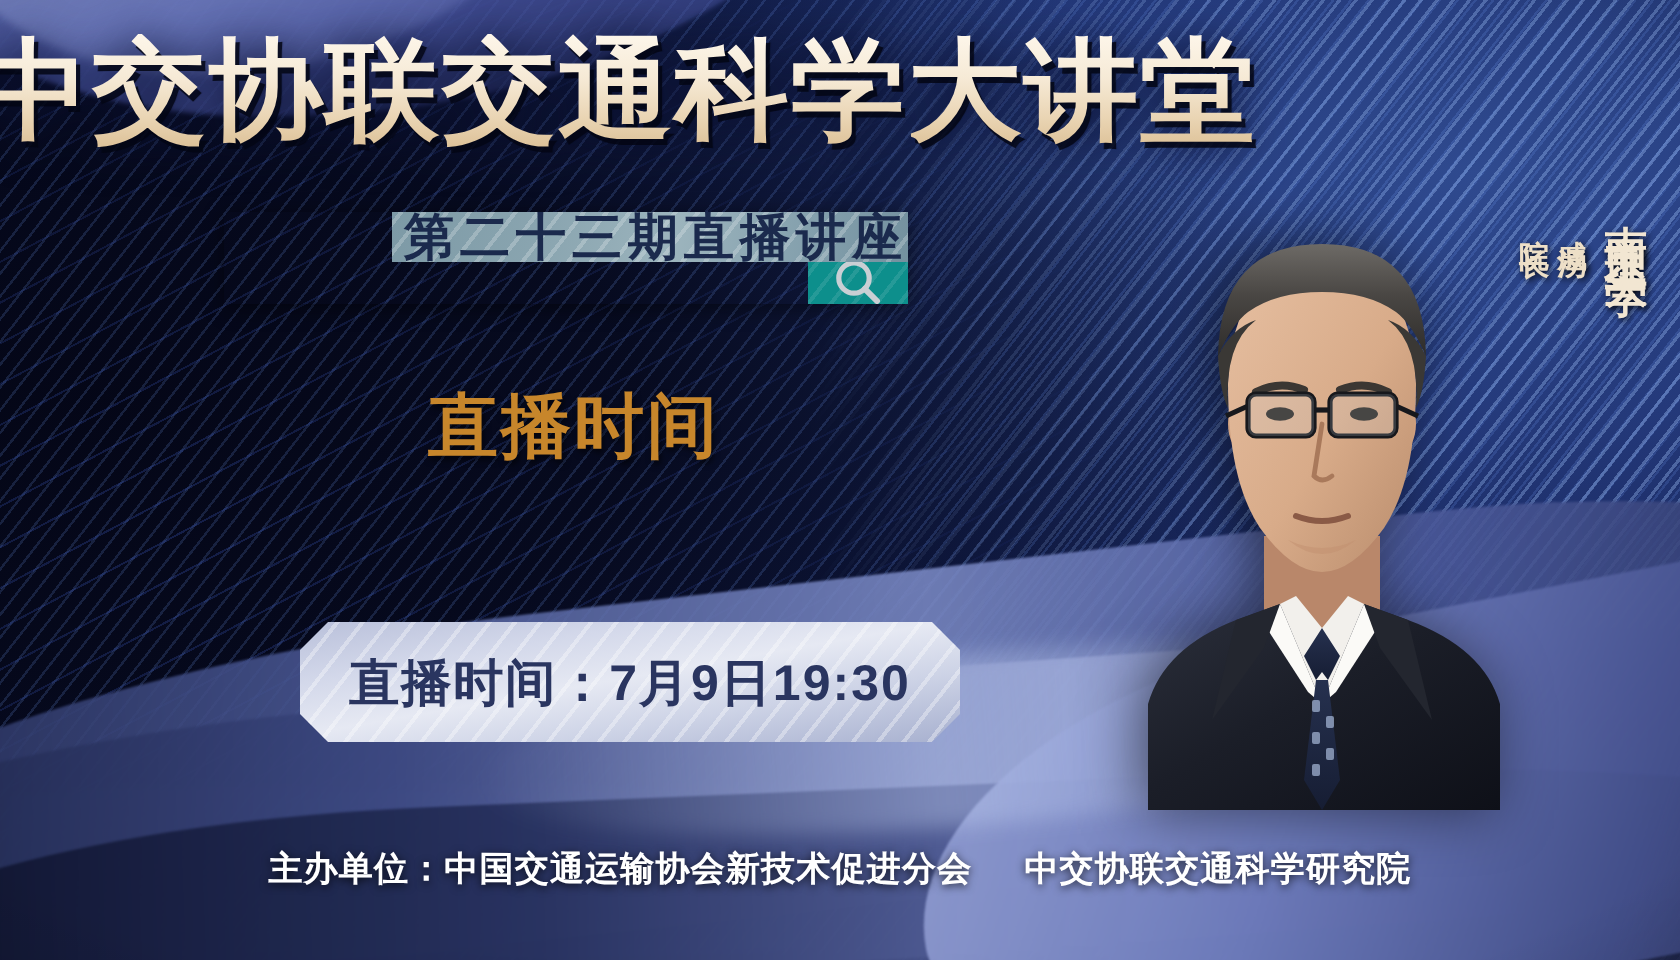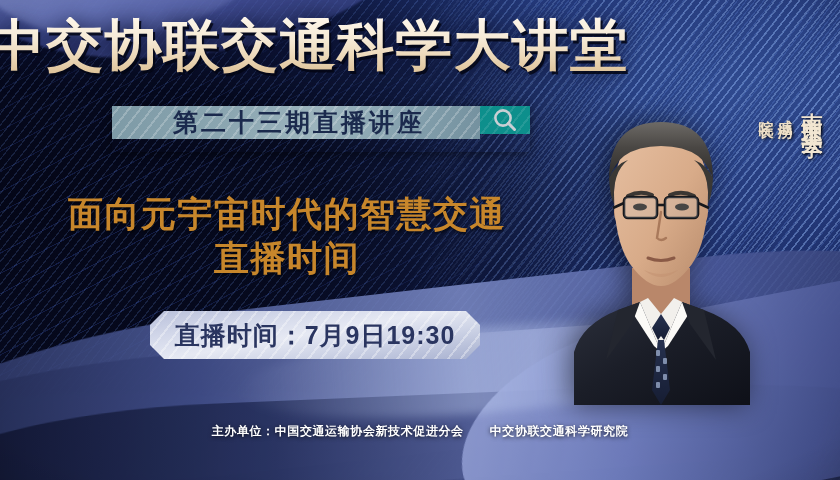--- a/index.html
+++ b/index.html
@@ -153,24 +153,25 @@
             background-clip:text;
     color:transparent;
     -webkit-text-fill-color:transparent;
     filter:drop-shadow(2px 3px 0 rgba(3,6,20,.85)) drop-shadow(0 0 10px rgba(10,16,50,.8));
     transform:scaleX(1.04);
   }
 
   
   .sub-bar{
     position:absolute; left:112px; top:106px;
-    width:418px; height:46px;
+    width:342px; height:46px;
     z-index:12;
-    display:flex; align-items:flex-start;
+    display:flex; align-items:flex-end;
     box-shadow:0 2px 10px rgba(0,0,0,.45);
+    flex-direction:column;
   }
   .sub-bar .fill{
     position:relative;
     flex:1 1 auto;
     display:flex; align-items:center; justify-content:center;
     background:linear-gradient(100deg,#7d9aa6 0%, #8aa5b0 30%, #9cb4bd 55%, #84a0ad 80%, #74919f 100%);
     overflow:hidden;
   }
   .sub-bar .fill::after{
     content:"";
@@ -221,21 +222,21 @@
     line-height:1.27;
     letter-spacing:1.5px;
     color:#c7862b;
     text-shadow:1px 2px 3px rgba(0,0,0,.6);
   }
   .lecture-title .l2{ display:block; }
 
   
   .time-badge{
     position:absolute; left:150px; top:311px;
-    width:330px; height:48px;
+    width:330px; height:60px;
     z-index:12;
     display:flex; align-items:center; justify-content:center;
     background:linear-gradient(170deg,#b9c0da 0%, #d3d8ea 26%, #e6e9f3 48%, #cdd3e6 70%, #a7b0cf 100%);
     clip-path:polygon(14px 0, calc(100% - 14px) 0, 100% 14px, 100% calc(100% - 14px), calc(100% - 14px) 100%, 14px 100%, 0 calc(100% - 14px), 0 14px);
     box-shadow:0 3px 12px rgba(0,0,0,.5);
     overflow:hidden;
   }
   .time-badge::after{
     content:"";
     position:absolute; inset:-40%;
@@ -285,21 +286,21 @@
     text-shadow:1px 1px 3px rgba(0,0,0,.8);
     display:flex; flex-direction:column;
   }
   .v-person .gap{ height:16px; }
 
   
   .footer{
     position:absolute; left:0; right:0; top:423px;
     z-index:13;
     text-align:center;
-    font-size:12px;
+    font-size:17px;
     font-weight:bold;
     letter-spacing:.6px;
     color:#ffffff;
     text-shadow:0 1px 4px rgba(0,0,0,.75);
   }
   .footer .org2{ margin-left:26px; }
 </style>
 </head>
 <body>
 
@@ -415,21 +416,20 @@
     </div>
     <div class="search-box">
       <svg width="28" height="28" viewBox="0 0 28 28">
         <circle cx="12" cy="12" r="7.6" fill="none" stroke="#c9cfd4" stroke-width="2.6"></circle>
         <line x1="17.4" y1="17.4" x2="23.5" y2="23.5" stroke="#c9cfd4" stroke-width="3" stroke-linecap="round"></line>
       </svg>
     </div>
   </div>
 
   <div class="lecture-title">
-    <span>面向元宇宙时代的智慧交通</span>
     <span class="l2">直播时间</span>
   </div>
 
   <div class="time-badge">
     <span class="label">直播时间：7月9日19:30</span>
   </div>
 
   <div class="v-affil">南京理工大学</div>
   <div class="v-person">
     <span>戚湧</span>

